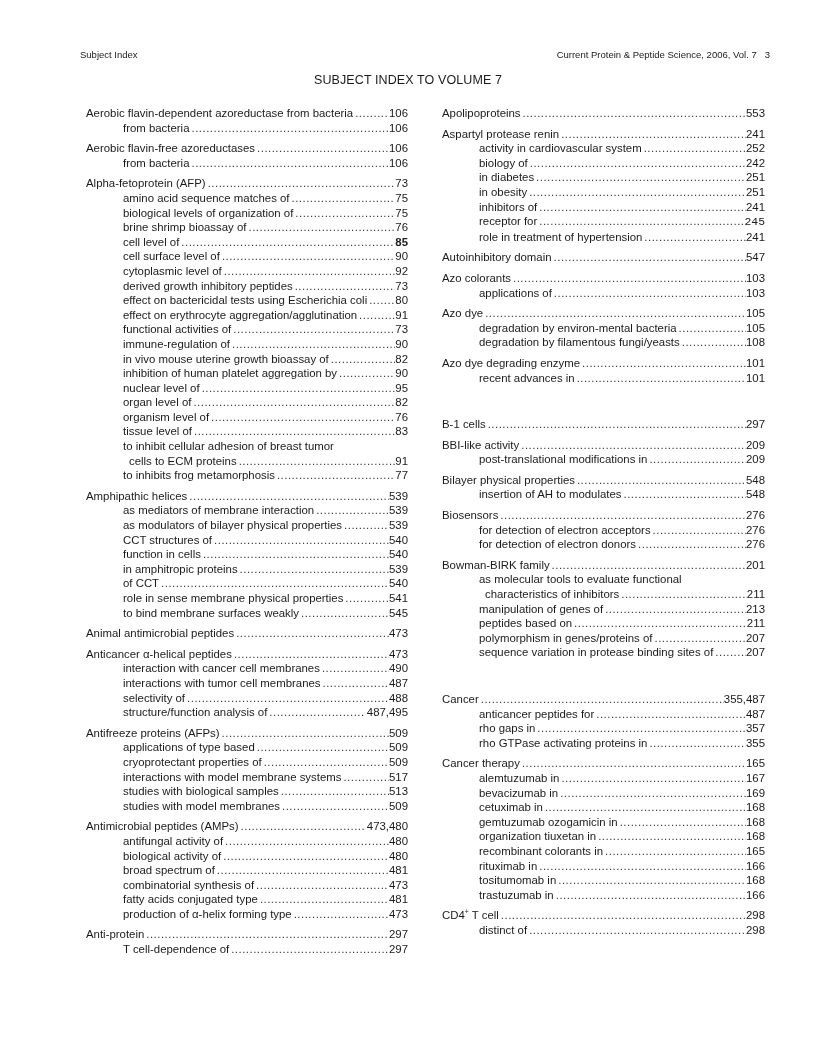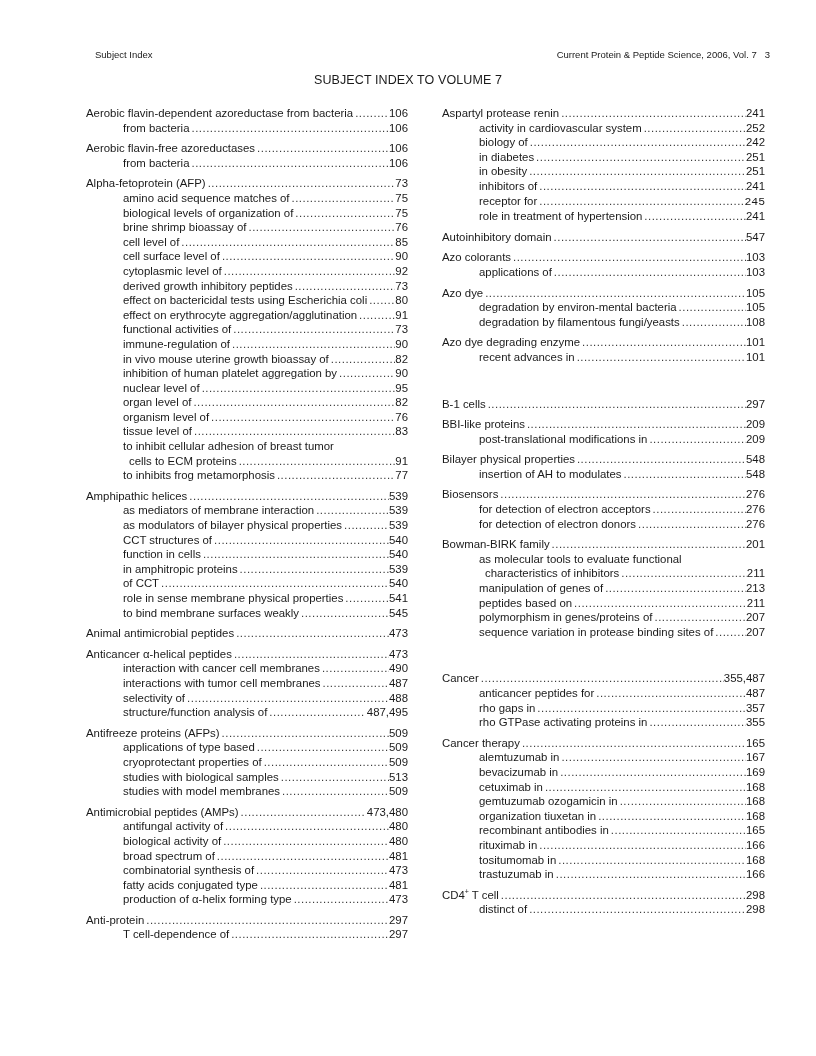--- a/index.html
+++ b/index.html
@@ -1,21 +1,21 @@
 <!DOCTYPE html>
 <html><head>
 <meta charset="utf-8">
 <style>
   html, body { margin: 0; padding: 0; background: #ffffff; }
   body {
     width: 816px; height: 1056px; position: relative; overflow: hidden;
     font-family: "Liberation Sans", sans-serif; color: #1a1a1a;
   }
   .running-head {
-    position: absolute; top: 49px; left: 95px; right: 46px;
+    position: absolute; top: 49px; left: 80px; right: 46px;
     font-size: 9.5px; display: flex; justify-content: space-between;
   }
   .page-title {
     position: absolute; top: 73px; left: 0; right: 0; text-align: center;
     font-size: 12.5px; letter-spacing: 0.1px;
   }
   .col { position: absolute; top: 106px; width: 322px; font-size: 11.4px; }
   .col.left { left: 86px; }
   .col.right { left: 442px; width: 323px; }
   .entry { margin-bottom: 6px; }
@@ -88,21 +88,21 @@
         <span class="p" style="white-space: pre;">75</span>
       </div>
       <div class="line sub">
         <span class="t">brine shrimp bioassay of</span>
         <span class="dots"></span>
         <span class="p" style="white-space: pre;">76</span>
       </div>
       <div class="line sub">
         <span class="t">cell level of</span>
         <span class="dots"></span>
-        <span class="p" style="white-space: pre;">85</span>
+        <span class="p" style="white-space: pre; font-weight: bold;">85</span>
       </div>
       <div class="line sub">
         <span class="t">cell surface level of</span>
         <span class="dots"></span>
         <span class="p" style="white-space: pre;">90</span>
       </div>
       <div class="line sub">
         <span class="t">cytoplasmic level of</span>
         <span class="dots"></span>
         <span class="p" style="white-space: pre;">92</span>
@@ -265,20 +265,25 @@
         <span class="t">applications of type based</span>
         <span class="dots"></span>
         <span class="p" style="white-space: pre;">509</span>
       </div>
       <div class="line sub">
         <span class="t">cryoprotectant properties of</span>
         <span class="dots"></span>
         <span class="p" style="white-space: pre;">509</span>
       </div>
       <div class="line sub">
+        <span class="t">interactions with model membrane systems</span>
+        <span class="dots"></span>
+        <span class="p" style="white-space: pre;">517</span>
+      </div>
+      <div class="line sub">
         <span class="t">studies with biological samples</span>
         <span class="dots"></span>
         <span class="p" style="white-space: pre;">513</span>
       </div>
       <div class="line sub">
         <span class="t">studies with model membranes</span>
         <span class="dots"></span>
         <span class="p" style="white-space: pre;">509</span>
       </div>
     </div>
@@ -328,20 +333,27 @@
       <div class="line sub">
         <span class="t">T cell-dependence of</span>
         <span class="dots"></span>
         <span class="p" style="white-space: pre;">297</span>
       </div>
     </div>
   </div>
 <div class="col right" id="col-right">
     <div class="entry">
       <div class="line">
+        <span class="t">Apolipoproteins</span>
+        <span class="dots"></span>
+        <span class="p" style="white-space: pre;">553</span>
+      </div>
+    </div>
+    <div class="entry">
+      <div class="line">
         <span class="t">Aspartyl protease renin</span>
         <span class="dots"></span>
         <span class="p" style="white-space: pre;">241</span>
       </div>
       <div class="line sub">
         <span class="t">activity in cardiovascular system</span>
         <span class="dots"></span>
         <span class="p" style="white-space: pre; text-align: right;">252</span>
       </div>
       <div class="line sub">
@@ -426,21 +438,21 @@
     <div class="gap"></div>
     <div class="entry">
       <div class="line">
         <span class="t">B-1 cells</span>
         <span class="dots"></span>
         <span class="p" style="white-space: pre;">297</span>
       </div>
     </div>
     <div class="entry">
       <div class="line">
-        <span class="t">BBI-like proteins</span>
+        <span class="t">BBI-like activity</span>
         <span class="dots"></span>
         <span class="p" style="white-space: pre;">209</span>
       </div>
       <div class="line sub">
         <span class="t">post-translational modifications in</span>
         <span class="dots"></span>
         <span class="p" style="white-space: pre;">209</span>
       </div>
     </div>
     <div class="entry">
@@ -553,21 +565,21 @@
         <span class="t">gemtuzumab ozogamicin in</span>
         <span class="dots"></span>
         <span class="p" style="white-space: pre;">168</span>
       </div>
       <div class="line sub">
         <span class="t">organization tiuxetan in</span>
         <span class="dots"></span>
         <span class="p" style="white-space: pre;">168</span>
       </div>
       <div class="line sub">
-        <span class="t">recombinant antibodies in</span>
+        <span class="t">recombinant colorants in</span>
         <span class="dots"></span>
         <span class="p" style="white-space: pre;">165</span>
       </div>
       <div class="line sub">
         <span class="t">rituximab in</span>
         <span class="dots"></span>
         <span class="p" style="white-space: pre;">166</span>
       </div>
       <div class="line sub">
         <span class="t">tositumomab in</span>

